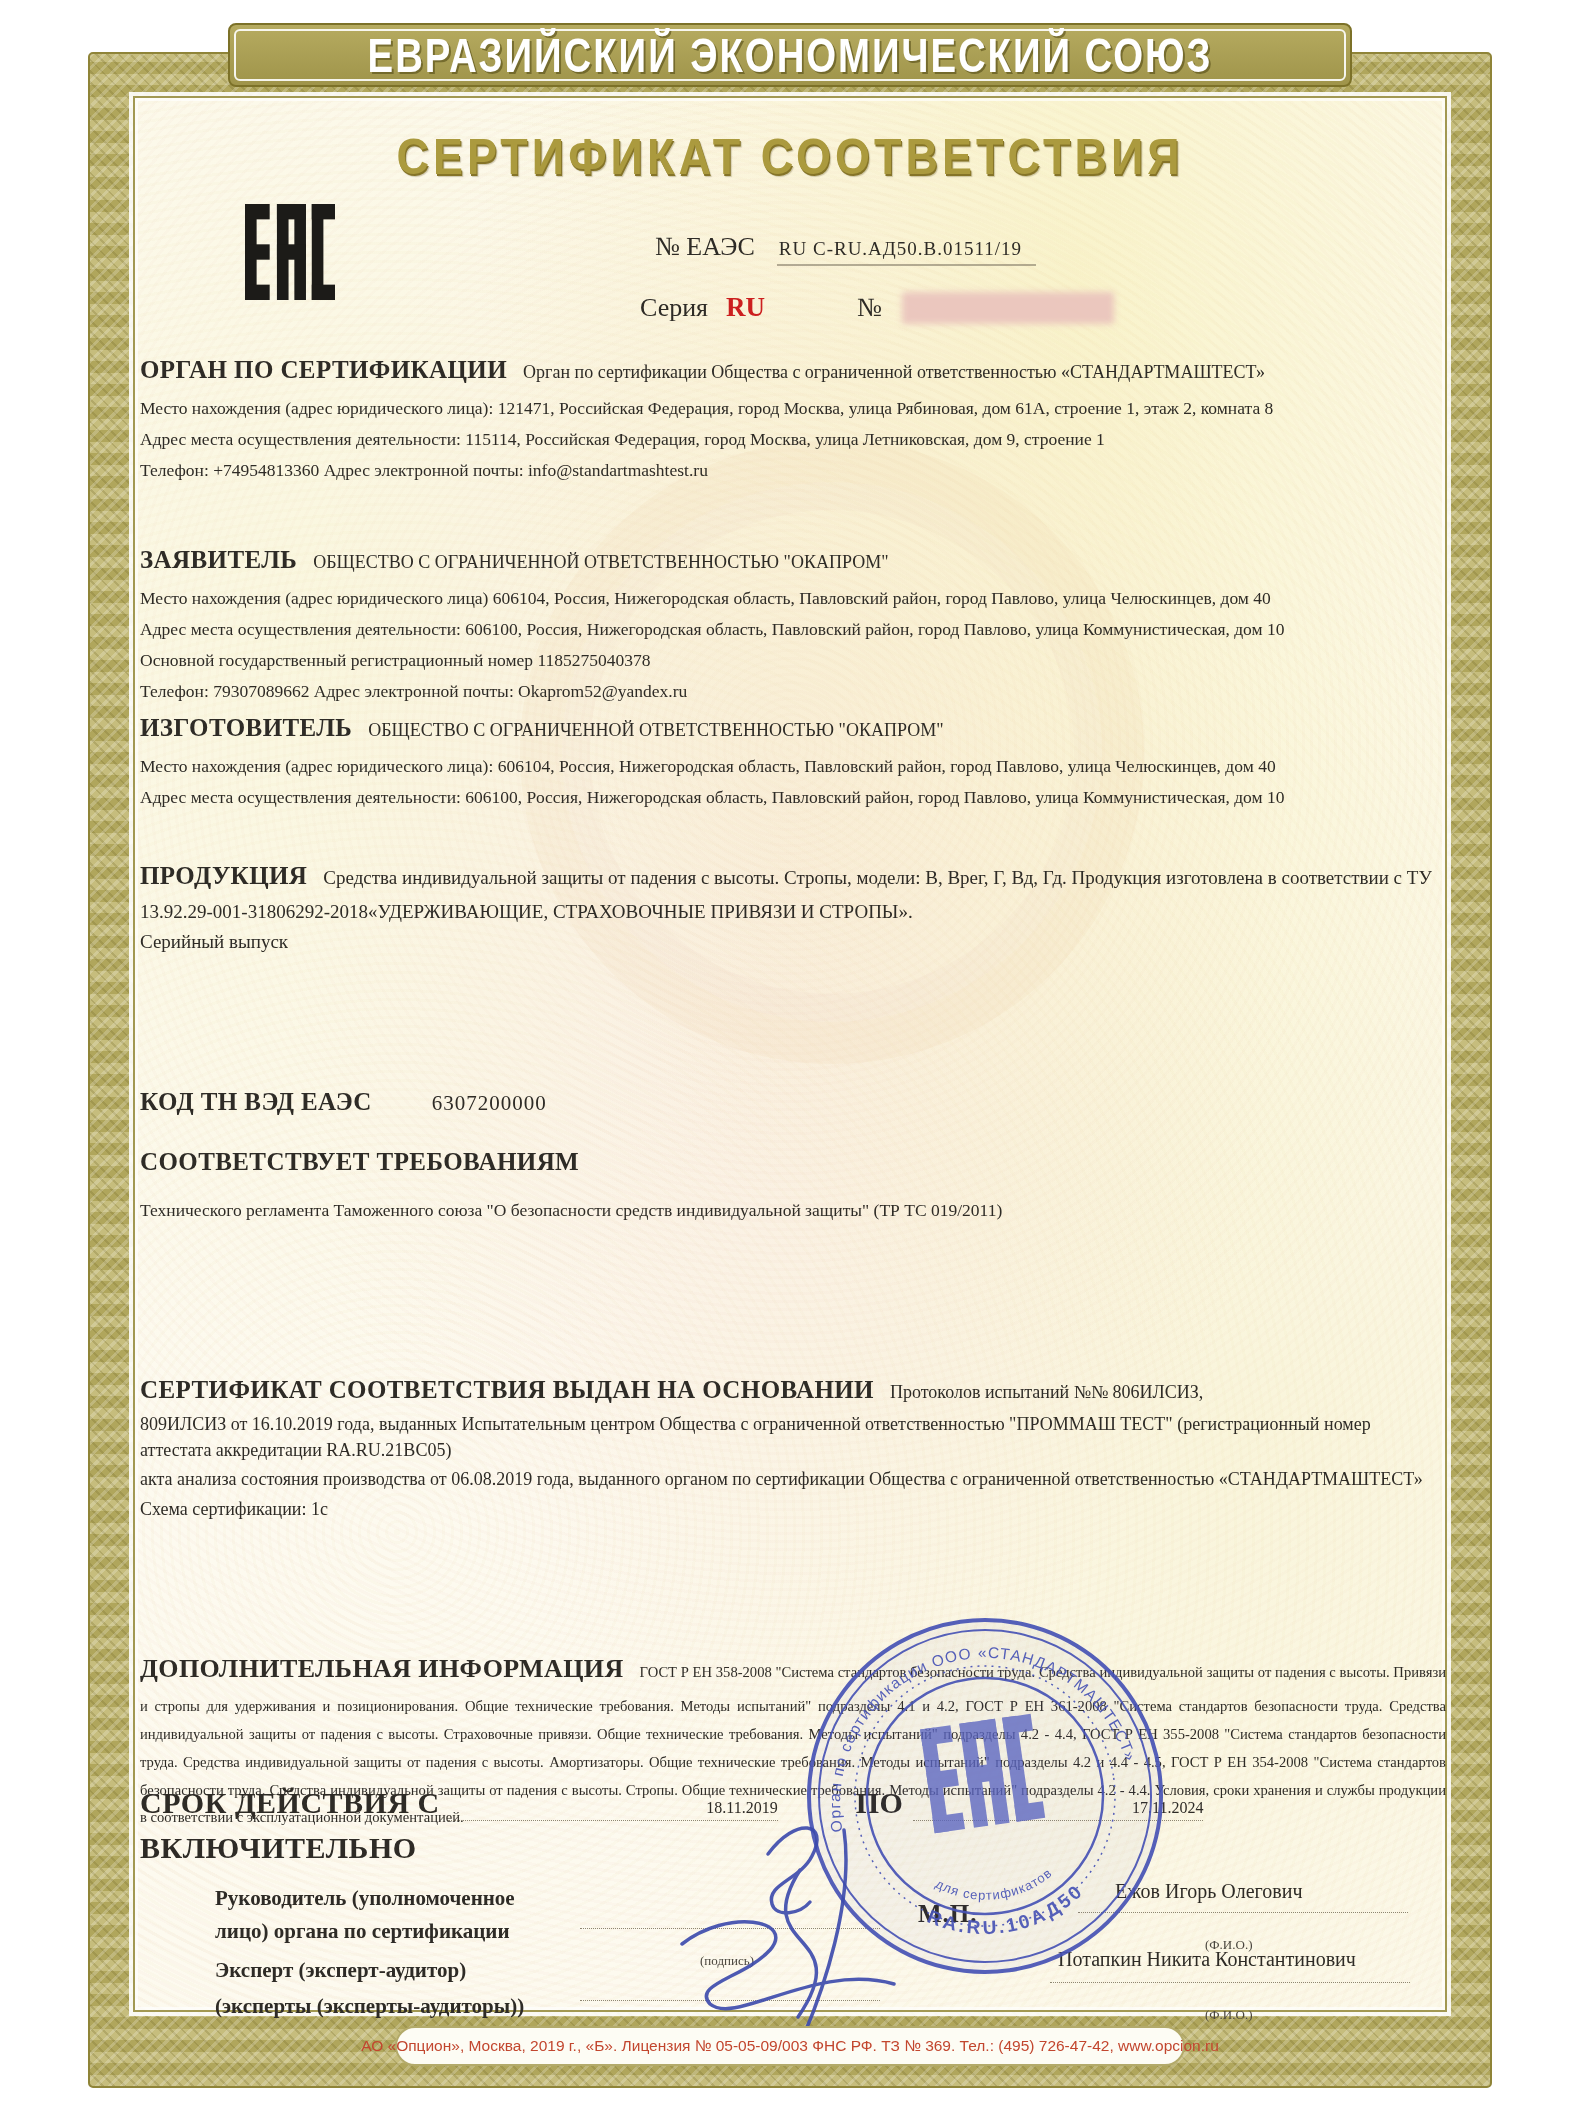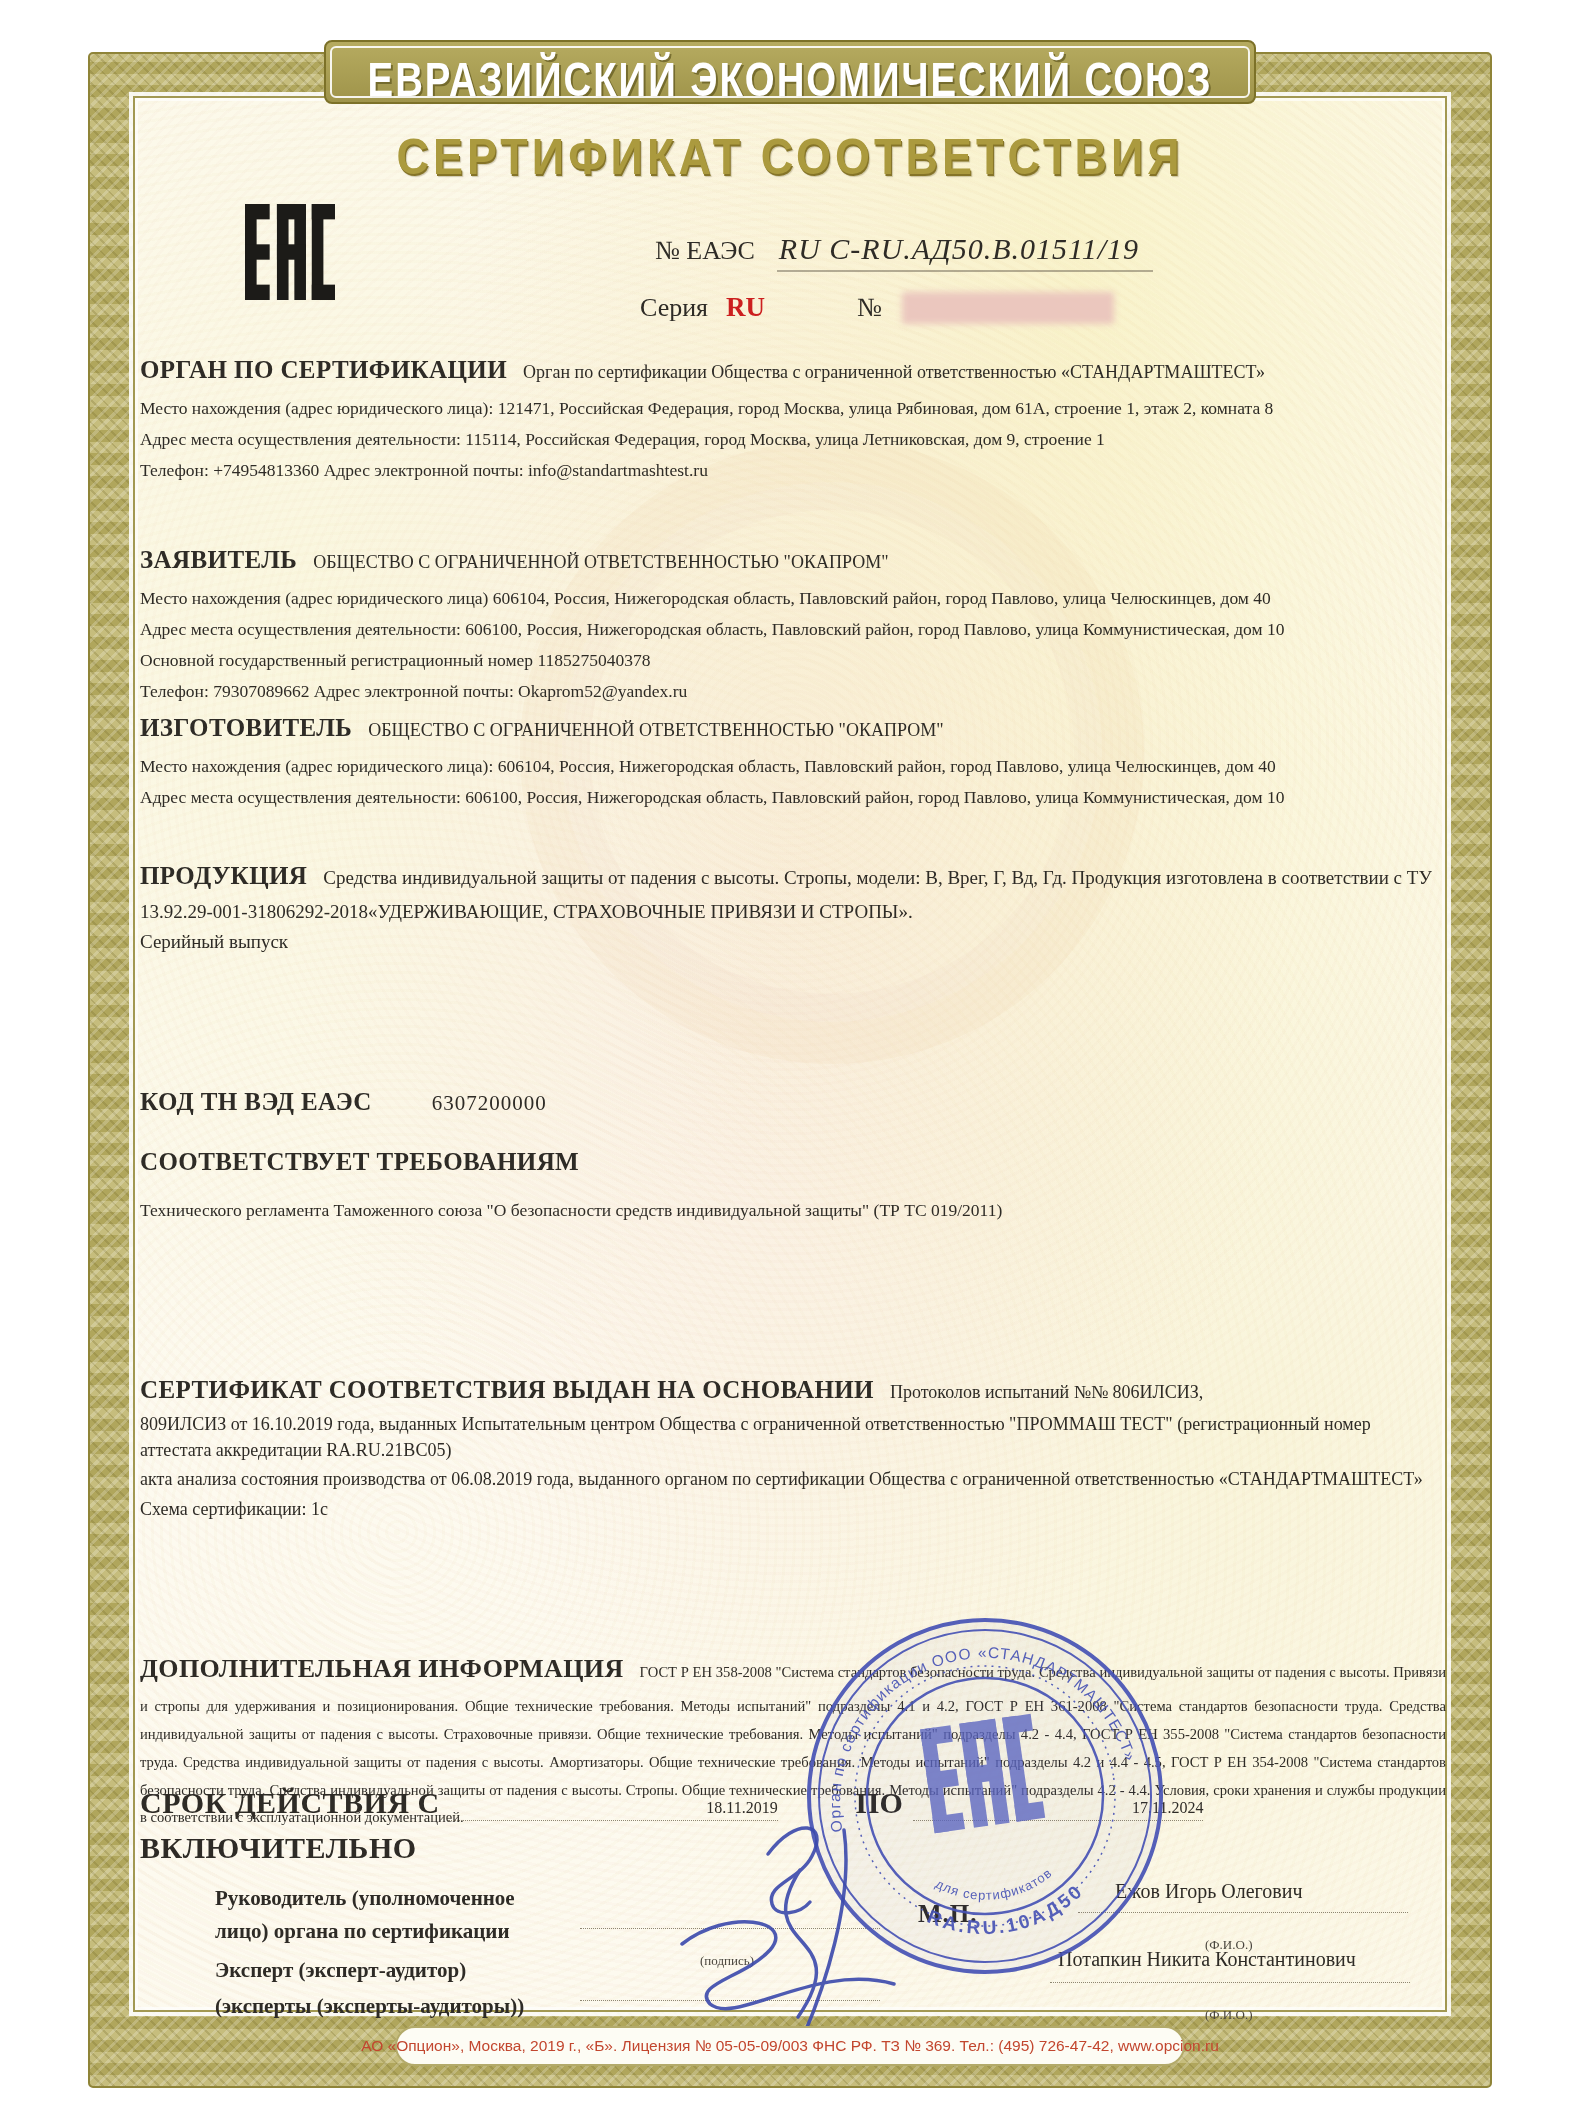--- a/index.html
+++ b/index.html
@@ -22,40 +22,40 @@
       radial-gradient(ellipse at 15% 28%, rgba(244,240,190,.35), rgba(0,0,0,0) 40%),
       radial-gradient(ellipse at 50% 40%, rgba(243,205,198,.28), rgba(0,0,0,0) 55%),
       radial-gradient(ellipse at 85% 70%, rgba(240,232,170,.30), rgba(0,0,0,0) 45%),
       repeating-radial-gradient(circle at 50% 34%, rgba(225,170,160,.05) 0 3px, rgba(0,0,0,0) 3px 8px),
       repeating-radial-gradient(circle at 20% 75%, rgba(220,205,140,.06) 0 3px, rgba(0,0,0,0) 3px 9px);}
   .wm-ring{position:absolute;left:520px;top:440px;width:540px;height:540px;border-radius:50%;
     border:42px solid rgba(232,196,150,.10);
     box-shadow:inset 0 0 0 28px rgba(235,185,175,.08);}
 
   
-  .banner{position:absolute;left:50%;transform:translateX(-50%);top:40px;width:932px;height:64px;
+  .banner{position:absolute;left:50%;transform:translateX(-50%);top:23px;width:1124px;height:64px;
     box-sizing:border-box;border:2px solid #7c7128;border-radius:8px;
     background:linear-gradient(180deg,#b6ab60,#9f944a);
-    display:flex;align-items:flex-end;justify-content:center;}
+    display:flex;align-items:center;justify-content:center;}
   .banner::after{content:"";position:absolute;inset:4px;border:2px solid rgba(255,255,255,.9);border-radius:6px;pointer-events:none;}
   .banner span{font-family:"Liberation Sans",sans-serif;font-weight:700;font-size:40px;color:#ffffff;
     letter-spacing:2px;transform:scale(.96,1.2);white-space:nowrap;
     text-shadow:2px 2px 0 rgba(84,75,22,.6);}
 
   
   .eac-logo{position:absolute;left:245px;top:204px;}
 
   
   .cert-title{position:absolute;left:0;top:132px;width:1580px;text-align:center;
     font-family:"Liberation Sans",sans-serif;font-weight:700;font-size:45px;letter-spacing:4px;
     color:#ab9a3e;transform:scaleY(1.1);
     text-shadow:1px 1px 0 #857428, 2px 2px 1px rgba(70,60,10,.25);white-space:nowrap;}
   .num-line{position:absolute;left:655px;top:232px;display:flex;align-items:baseline;}
   .num-label{font-size:26px;margin-right:22px;}
-  .num-value{font-size:30px;letter-spacing:1px;border-bottom:2px solid rgba(120,112,92,.55);padding:0 14px 4px 2px;font-style:italic;}
+  .num-value{font-size:19px;letter-spacing:1px;border-bottom:2px solid rgba(120,112,92,.55);padding:0 14px 4px 2px;}
   .series-line{position:absolute;left:640px;top:292px;display:flex;align-items:baseline;}
   .series-label{font-size:26px;}
   .series-value{font-size:27px;font-weight:700;color:#cc1f1f;margin-left:18px;}
   .no-label{font-size:26px;margin-left:92px;}
   .redacted{width:212px;height:32px;margin-left:20px;background:#eac3bd;filter:blur(3px);border-radius:2px;opacity:.9;align-self:center;}
 
   
   .sec{position:absolute;left:140px;width:1306px;}
   .sec p{margin:0;font-size:17.5px;line-height:1.78;}
   .sec .h{font-weight:700;font-size:25px;letter-spacing:.4px;margin-right:16px;}

